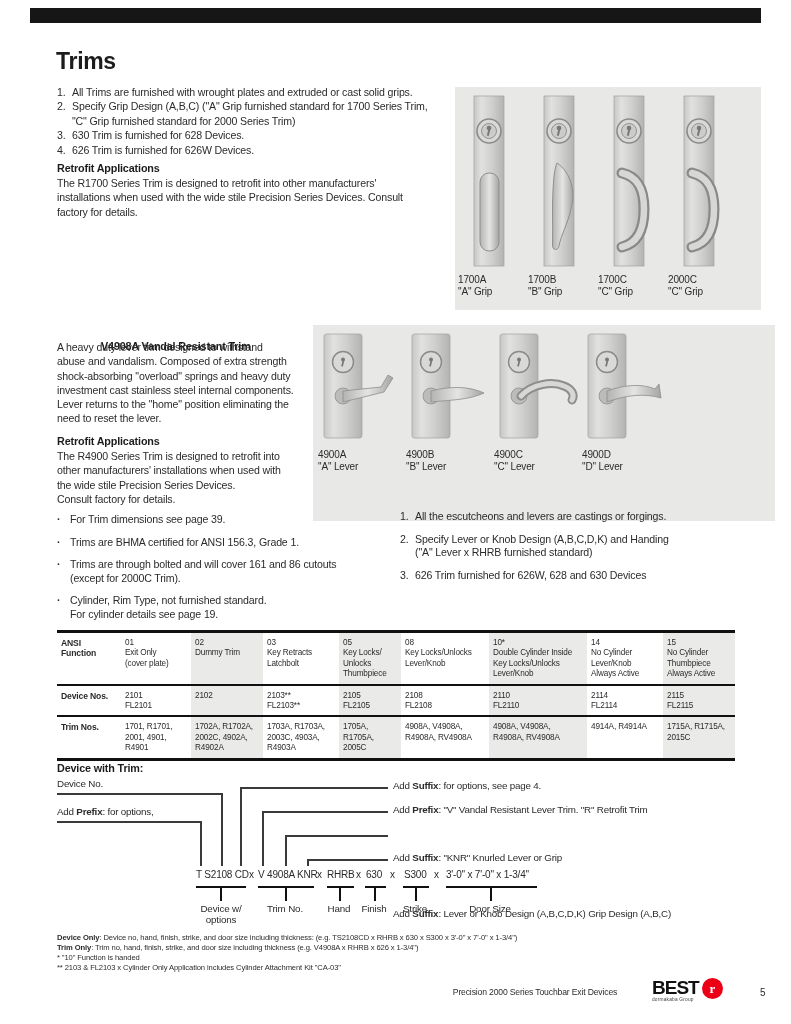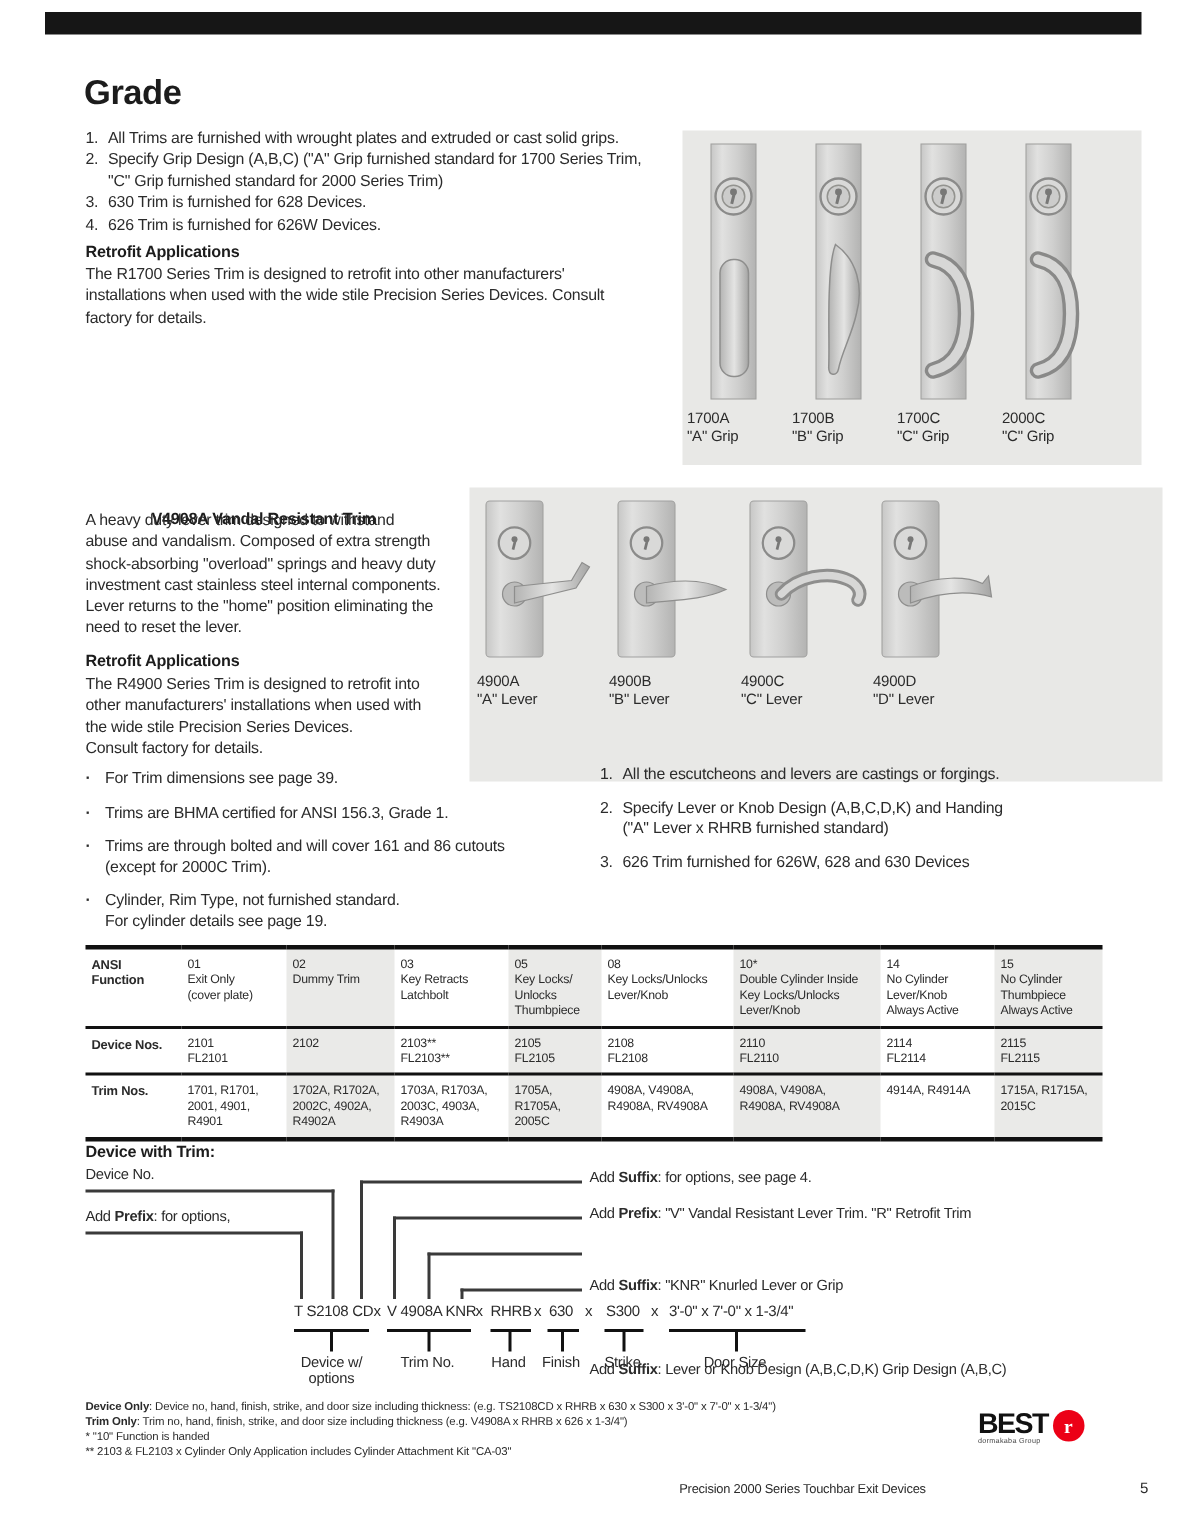--- a/index.html
+++ b/index.html
@@ -54,21 +54,21 @@
   .hline{position:absolute;height:2px;background:#3a3a3a;}
   .vline{position:absolute;width:2px;background:#3a3a3a;}
   .fpart{position:absolute;top:869px;font-size:10px;letter-spacing:-0.2px;white-space:nowrap;}
   .fu{position:absolute;top:886px;height:2px;background:#111;}
   .ftick{position:absolute;top:888px;width:2px;height:13px;background:#111;}
   .flabel{position:absolute;top:903px;font-size:9.8px;text-align:center;}
   
   #footnotes{left:57px;top:933px;width:640px;font-size:7.6px;line-height:10px;letter-spacing:-0.1px;}
   
   #footer-product{left:430px;top:987px;width:210px;font-size:8.6px;text-align:center;}
-  #best-logo{left:652px;top:940px;display:flex;align-items:flex-start;}
+  #best-logo{left:652px;top:978px;display:flex;align-items:flex-start;}
   #best-text{font-size:19px;font-weight:bold;color:#111;letter-spacing:-1px;line-height:19px;}
   #logo-sub{font-size:4.8px;color:#444;letter-spacing:0.2px;margin-top:0px;}
   #logo-dot{width:21px;height:21px;border-radius:50%;margin-left:3px;display:flex;align-items:center;justify-content:center;
             color:#fff;font-weight:bold;font-size:13px;font-family:"Liberation Serif",serif;}
   #page-num{left:760px;top:987px;font-size:10px;}
 </style>
 </head>
 <body>
 
 <div id="page">
@@ -88,21 +88,21 @@
       </linearGradient>
       <radialGradient id="gKnob" cx="0.35" cy="0.35" r="0.85">
         <stop offset="0" stop-color="#ebebea"></stop>
           <stop offset="1" stop-color="#9c9c9b"></stop>
       </radialGradient>
     </defs>
   </svg>
 
   <div id="topbar" class="abs" style="background: rgb(22, 22, 22);"></div>
 
-  <div id="page-title" class="abs">Grade</div>
+  <div id="page-title" class="abs">Trims</div>
 
   <div id="intro-list" class="abs">
     <div class="numrow">
         <span class="num">1.</span>
         <span class="txt pre">All Trims are furnished with wrought plates and extruded or cast solid grips.</span>
       </div>
     <div class="numrow">
         <span class="num">2.</span>
         <span class="txt pre">Specify Grip Design (A,B,C) ("A" Grip furnished standard for 1700 Series Trim,
 "C" Grip furnished standard for 2000 Series Trim)</span>

